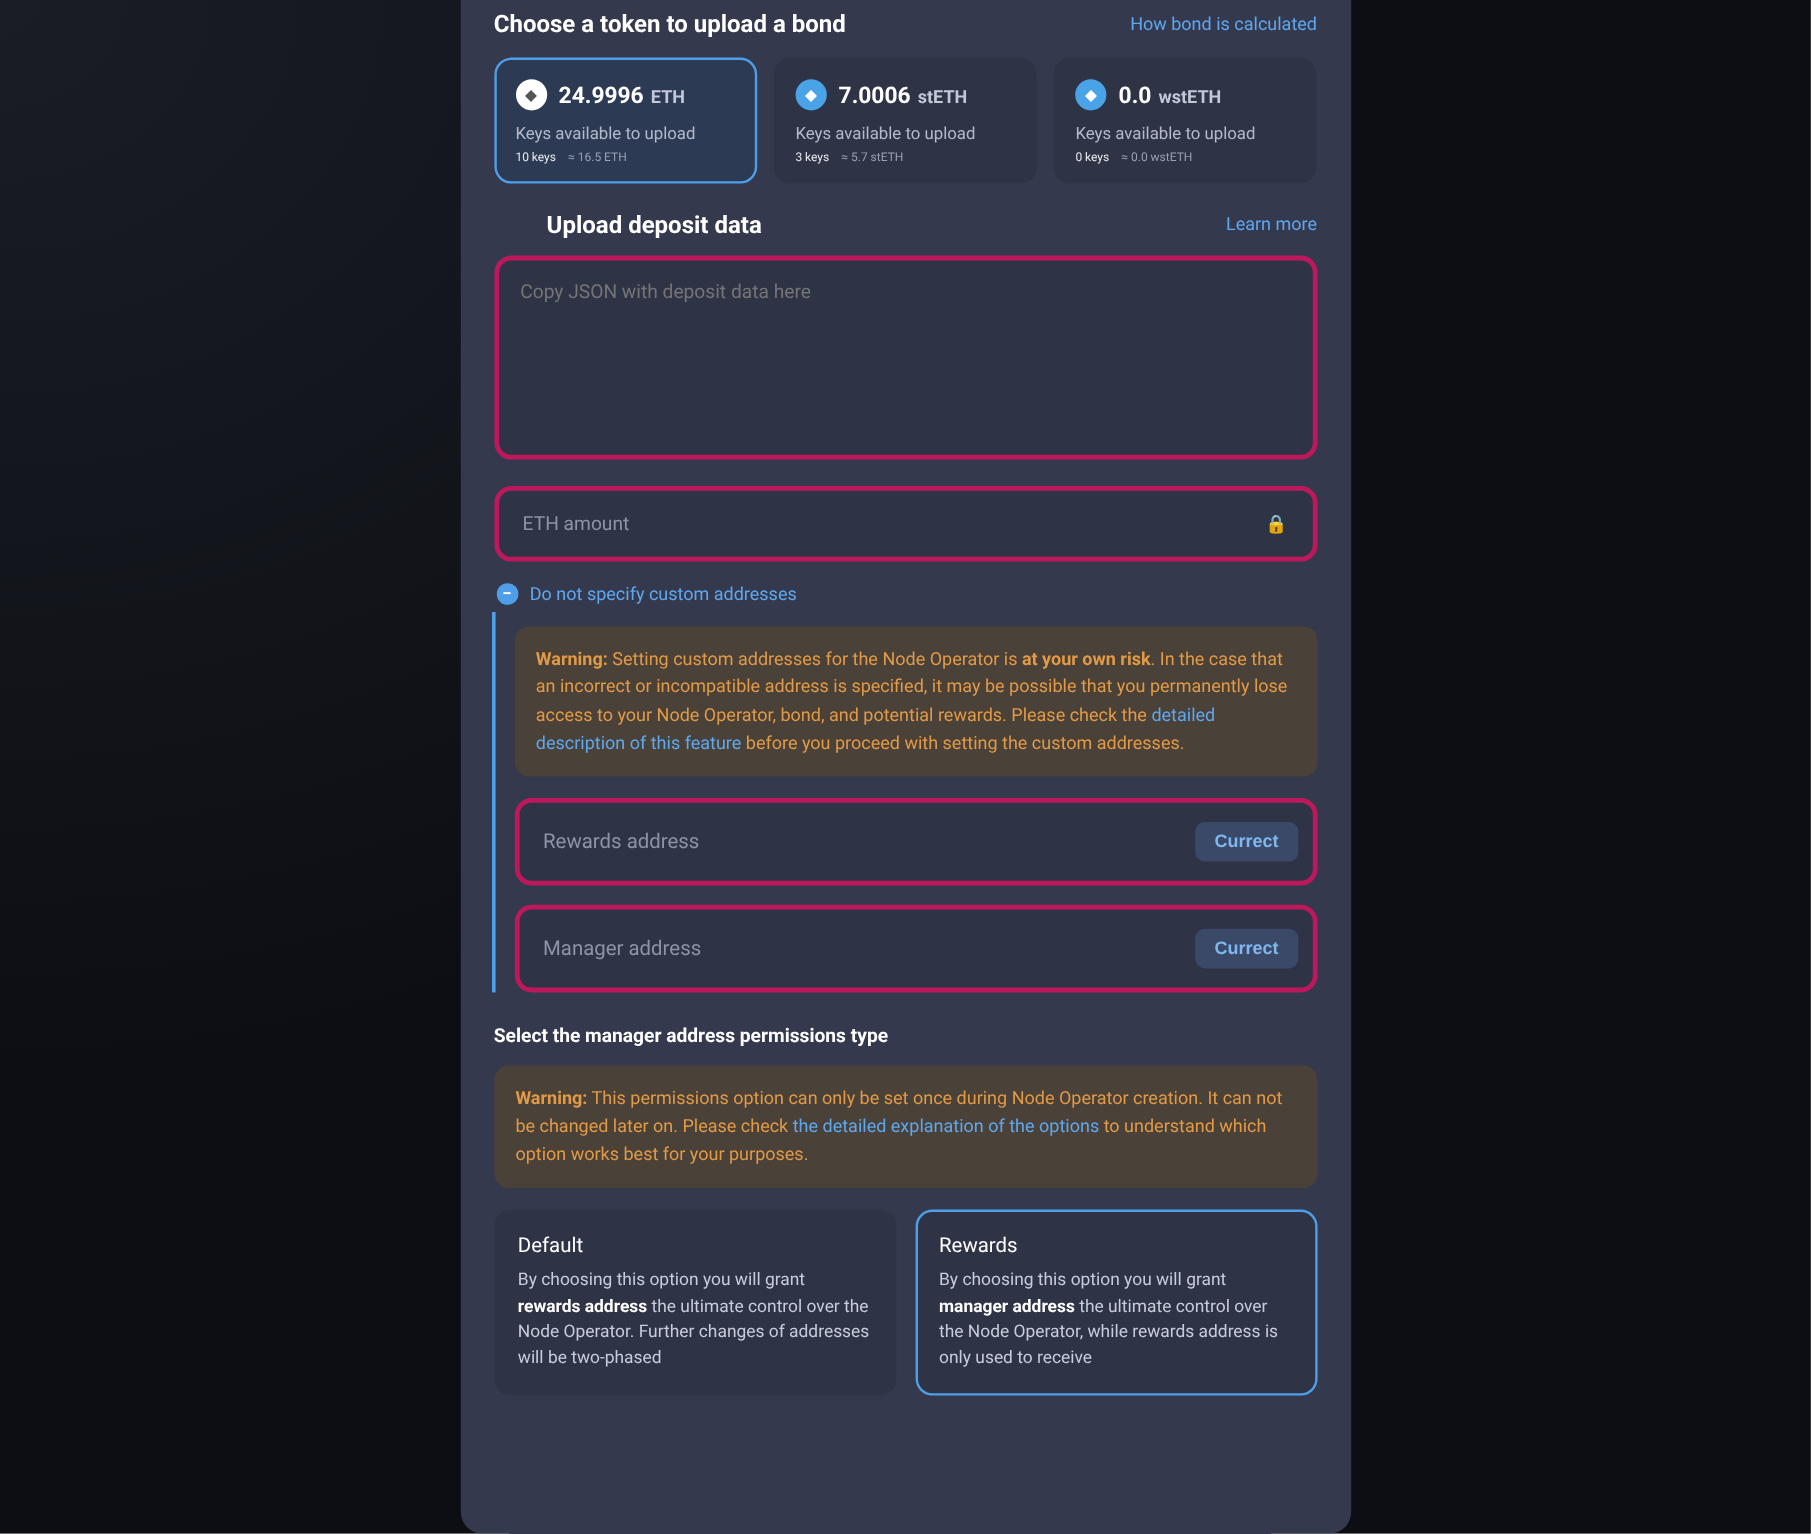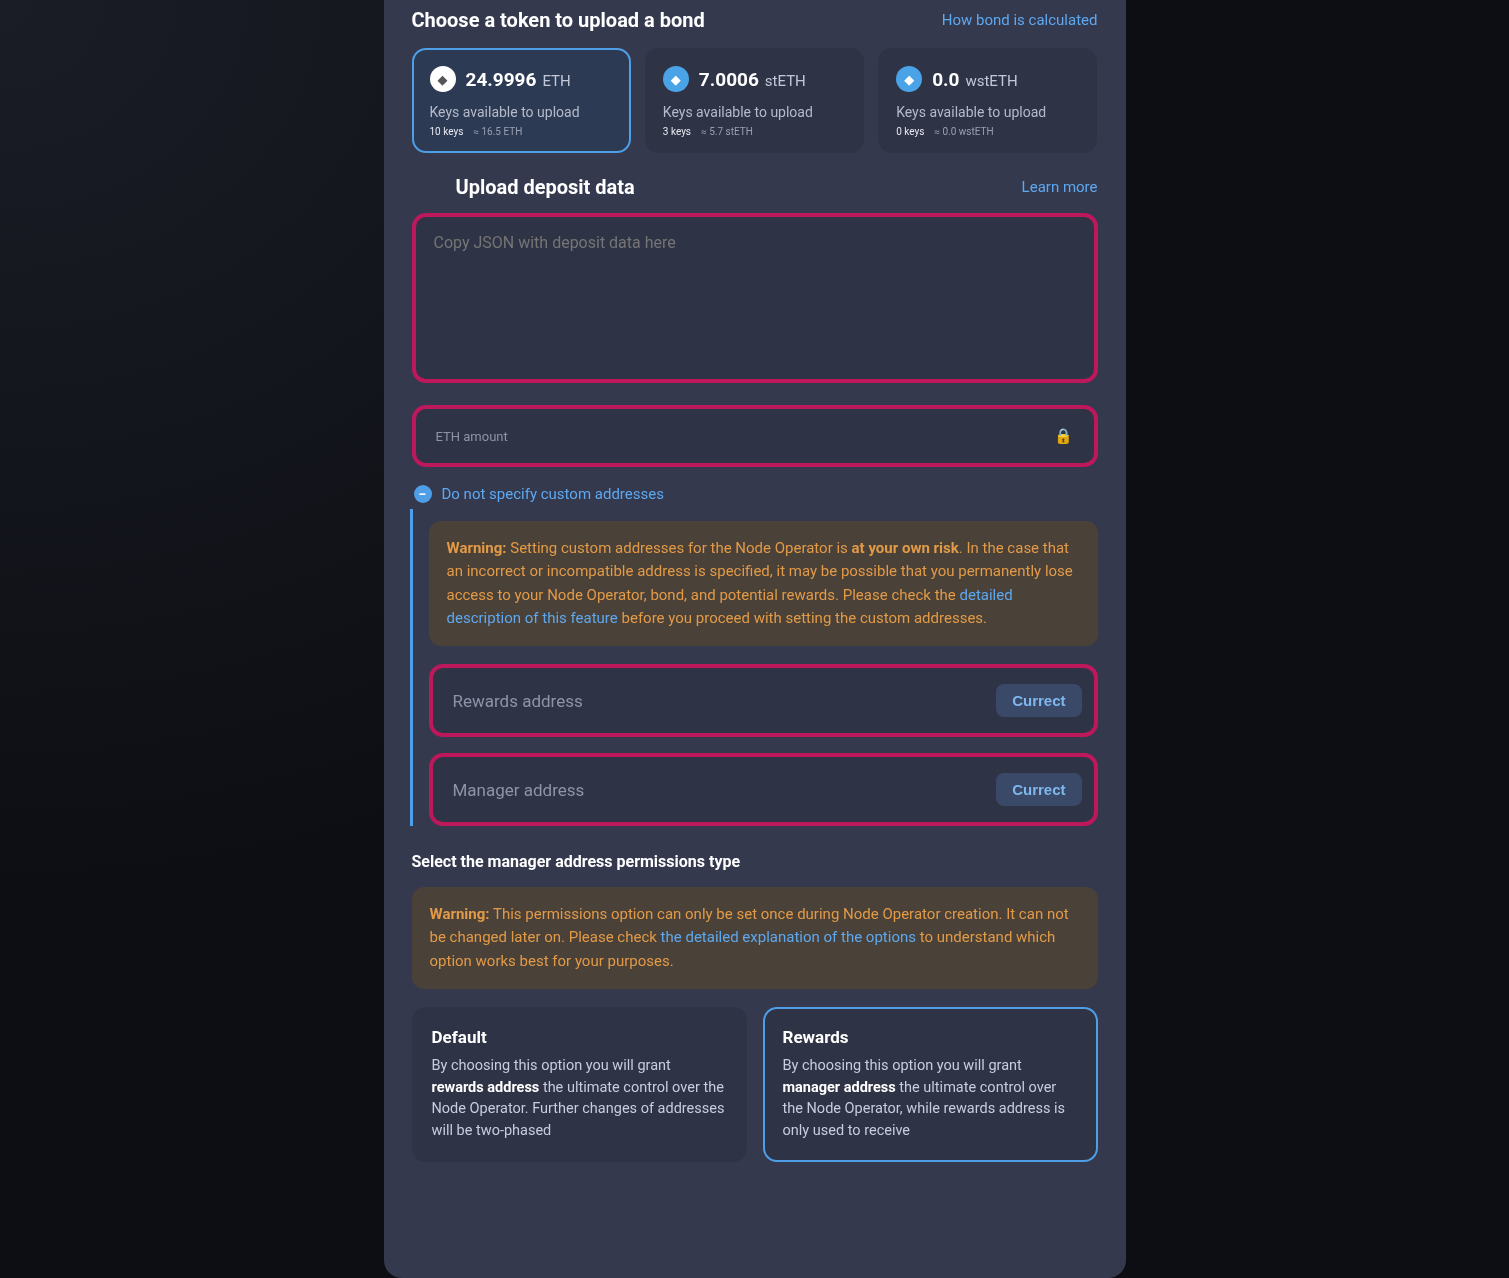--- a/index.html
+++ b/index.html
@@ -61,21 +61,21 @@
   }
   .token-icon {
     width: 26px; height: 26px; border-radius: 50%;
     display: flex; align-items: center; justify-content: center;
     font-size: 13px;
   }
   .icon-eth { background: #fff; color: #555; }
   .icon-steth { background: #4aa3e6; color: #fff; }
   .icon-wsteth { background: #4aa3e6; color: #fff; }
   .token-amount { font-size: 19px; font-weight: 700; }
-  .token-sym { font-size: 15px; font-weight: 400; color: #c3c8d8; margin-left: 2px;}
+  .token-sym { font-size: 15px; font-weight: 700; color: #c3c8d8; margin-left: 2px;}
   .token-sub { font-size: 14px; color: #b5bacb; margin-bottom: 6px;}
   .token-keys { font-size: 10px; color: #e8eaf0; }
   .token-keys .approx { color: #9aa0b3; margin-left: 10px; }
   .sect2 { padding: 22px 28px 0 28px; }
   .textarea-box, .input-box {
     background: #2e3346;
     border: 4px solid #be185d;
     border-radius: 14px;
     width: 100%;
   }
@@ -89,21 +89,21 @@
     font-family: inherit;
   }
   .input-row {
     margin-top: 18px;
     display: flex; align-items: center;
     padding: 18px 20px;
     position: relative;
   }
   .input-row input {
     background: transparent; border: none; outline: none;
-    color: #8e94a8; font-size: 13px; flex: 1;
+    color: #8e94a8; font-size: 16px; flex: 1;
     font-family: inherit;
   }
   .input-row input::placeholder { color: #8e94a8; }
   .lock { color: #c6cad8; font-size: 15px; }
   .toggle-row {
     display: flex; align-items: center; gap: 10px;
     padding: 18px 28px 6px 30px;
   }
   .toggle-icon {
     width: 18px; height: 18px; border-radius: 50%;
@@ -162,21 +162,21 @@
     padding: 0 28px;
   }
   .perm-card {
     flex: 1;
     background: #2e3346;
     border: 2px solid transparent;
     border-radius: 14px;
     padding: 18px 18px;
   }
   .perm-card.selected { border-color: #4f9fe8; }
-  .perm-card h4 { font-size: 17px; font-weight: 700; margin-bottom: 8px; }
+  .perm-card h4 { font-size: 17px; font-weight: 400; margin-bottom: 8px; }
   .perm-card p { font-size: 14.5px; color: #c8cddd; line-height: 1.5; }
   .perm-card p .b { font-weight: 700; color: #fff; }
 </style>
 </head>
 <body>
 
 <div class="panel">
 
   <div class="section-header">
     <div class="section-title">Choose a token to upload a bond</div>

